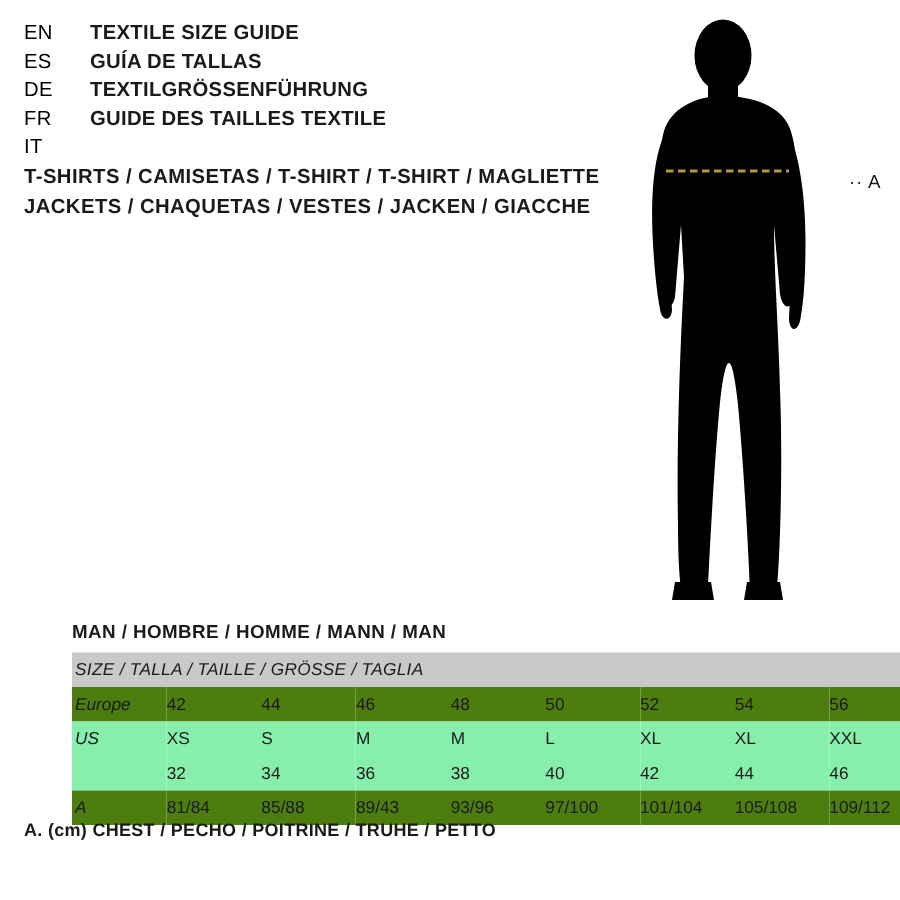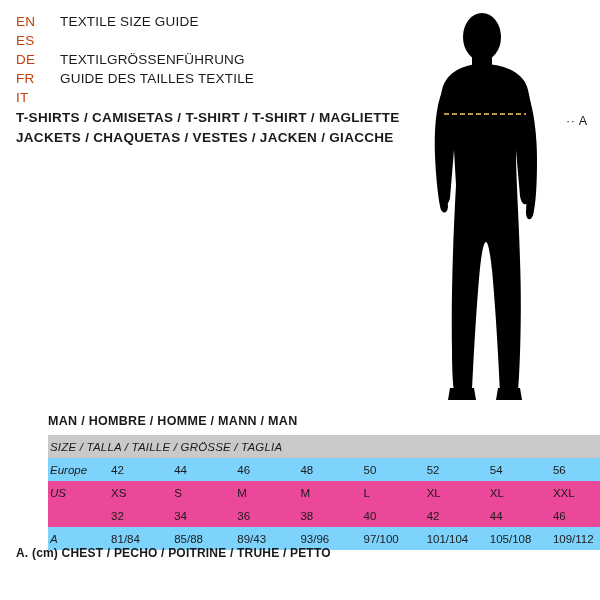--- a/index.html
+++ b/index.html
@@ -26,25 +26,26 @@
   .lang-row {
     display: flex;
     align-items: baseline;
     height: 19px;
     font-size: 13.5px;
     letter-spacing: 0.2px;
   }
   .lang-code {
     width: 44px;
     flex: 0 0 44px;
-    color: #c2410c;
+    color: #000000;
   }
   .lang-text {
     color: #1a1a1a;
     white-space: nowrap;
+    font-weight: bold;
   }
 
   
   .category-block {
     position: absolute;
     left: 16px;
     top: 110px;
     width: 420px;
   }
   .category-line {
@@ -100,24 +101,24 @@
     padding: 3px 0 3px 0;
     height: 17px;
     vertical-align: middle;
   }
   .row-head td {
     background: #c9c9c9;
     font-weight: normal;
     letter-spacing: 0.2px;
   }
   .row-shaded td {
-    background: #ec4899;
+    background: #86efac;
   }
   .row-plain td {
-    background: #7dd3fc;
+    background: #4d7c0f;
   }
   .col-label {
     width: 88px;
     padding-left: 2px !important;
     font-style: italic;
   }
   .cell {
     width: 68px;
     text-align: left;
   }
@@ -135,20 +136,21 @@
 </head>
 <body>
 
 <div class="lang-block">
   <div class="lang-row">
     <span class="lang-code">EN</span>
     <span class="lang-text">TEXTILE SIZE GUIDE</span>
   </div>
   <div class="lang-row">
     <span class="lang-code">ES</span>
+    <span class="lang-text">GUÍA DE TALLAS</span>
   </div>
   <div class="lang-row">
     <span class="lang-code">DE</span>
     <span class="lang-text">TEXTILGRÖSSENFÜHRUNG</span>
   </div>
   <div class="lang-row">
     <span class="lang-code">FR</span>
     <span class="lang-text">GUIDE DES TAILLES TEXTILE</span>
   </div>
   <div class="lang-row">

